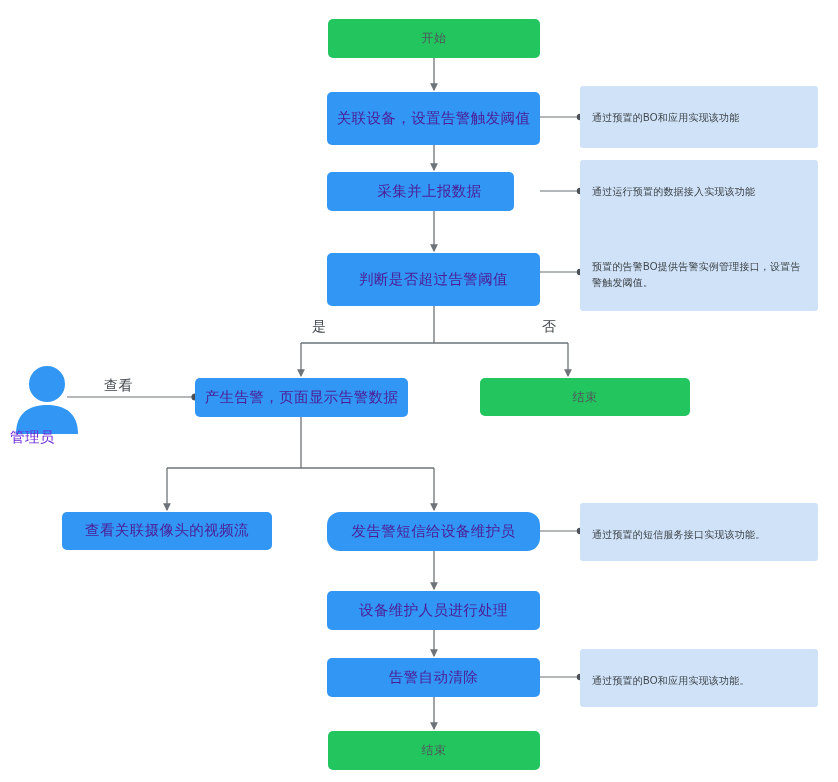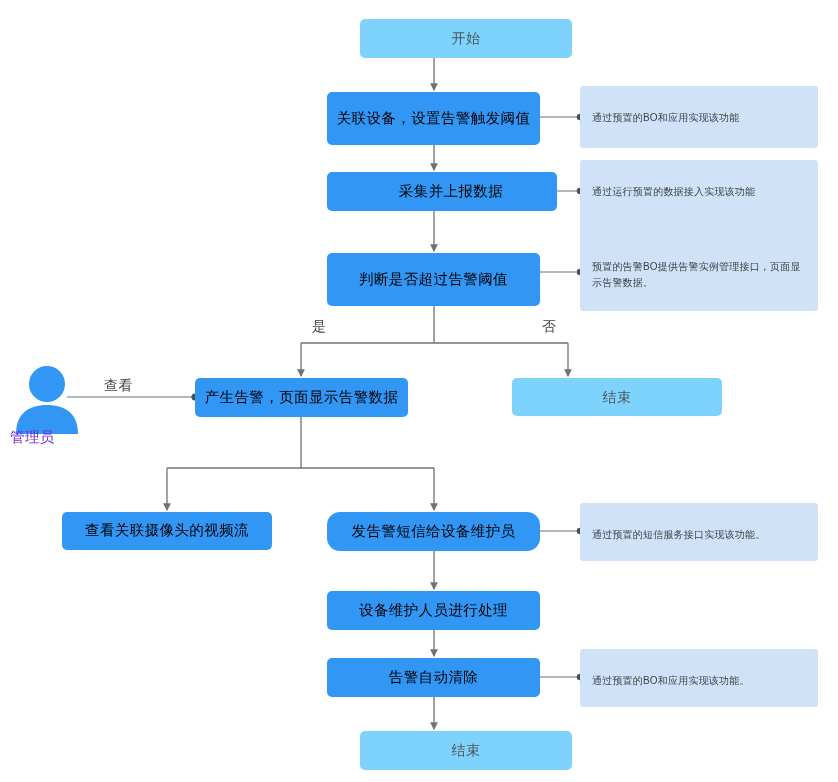--- a/index.html
+++ b/index.html
@@ -31,30 +31,29 @@
     display: flex;
     align-items: center;
     justify-content: center;
     text-align: center;
     border-radius: 5px;
     line-height: 1.35;
     padding: 2px 6px;
   }
   .node-process {
     background: #3296f5;
-    color: #000000;
+    color: #4c1d95;
     font-size: 14.5px;
     letter-spacing: 0.4px;
   }
   .node-terminal {
-    background: #7dd3fc;
+    background: #22c55e;
     color: #50565c;
-    font-size: 14px;
+    font-size: 12px;
     letter-spacing: 0.4px;
-    margin-left: 32px;
   }
   .note {
     position: absolute;
     box-sizing: border-box;
     background: #cfe2f7;
     color: #3e444a;
     font-size: 10px;
     line-height: 1.55;
     border-radius: 3px;
     padding: 24px 11px 8px 12px;
@@ -154,21 +153,21 @@
   <div class="actor-label" style="left:10px; top:428px;">管理员</div>
 
   <div class="edge-label" style="left:104px; top:377px;">查看</div>
   <div class="edge-label" style="left:312px; top:318px;">是</div>
   <div class="edge-label" style="left:542px; top:318px;">否</div>
 
   <div class="node node-terminal" style="left:328px; top:19px; width:212px; height:39px;">开始</div>
 
   <div class="node node-process" style="left:327px; top:92px; width:213px; height:53px;">关联设备，设置告警触发阈值</div>
 
-  <div class="node node-process" style="left:327px; top:172px; width:230px; height:39px;padding-left:24px;">采集并上报数据</div>
+  <div class="node node-process" style="left:327px; top:172px; width:187px; height:39px;padding-left:24px;">采集并上报数据</div>
 
   <div class="node node-process" style="left:327px; top:253px; width:213px; height:53px;">判断是否超过告警阈值</div>
 
   <div class="node node-process" style="left:195px; top:378px; width:213px; height:39px;">产生告警，页面显示告警数据</div>
 
   <div class="node node-terminal" style="left:480px; top:378px; width:210px; height:38px;">结束</div>
 
   <div class="node node-process" style="left:62px; top:512px; width:210px; height:38px;text-align:center;">查看关联摄像头的视频流</div>
 
   <div class="node node-process" style="left:327px; top:512px; width:213px; height:39px;border-radius:13px;">发告警短信给设备维护员</div>
@@ -176,19 +175,19 @@
   <div class="node node-process" style="left:327px; top:591px; width:213px; height:39px;">设备维护人员进行处理</div>
 
   <div class="node node-process" style="left:327px; top:658px; width:213px; height:39px;">告警自动清除</div>
 
   <div class="node node-terminal" style="left:328px; top:731px; width:212px; height:39px;">结束</div>
 
   <div class="note" style="left:580px; top:86px; width:238px; height:62px;">通过预置的BO和应用实现该功能</div>
 
   <div class="note" style="left:580px; top:160px; width:238px; height:78px;">通过运行预置的数据接入实现该功能</div>
 
-  <div class="note" style="left:580px; top:235px; width:238px; height:76px;">预置的告警BO提供告警实例管理接口，页面显示告警数据。</div>
+  <div class="note" style="left:580px; top:235px; width:238px; height:76px;">预置的告警BO提供告警实例管理接口，设置告警触发阈值。</div>
 
   <div class="note" style="left:580px; top:503px; width:238px; height:58px;">通过预置的短信服务接口实现该功能。</div>
 
   <div class="note" style="left:580px; top:649px; width:238px; height:58px;">通过预置的BO和应用实现该功能。</div>
 
 </div>
 
 </body></html>

